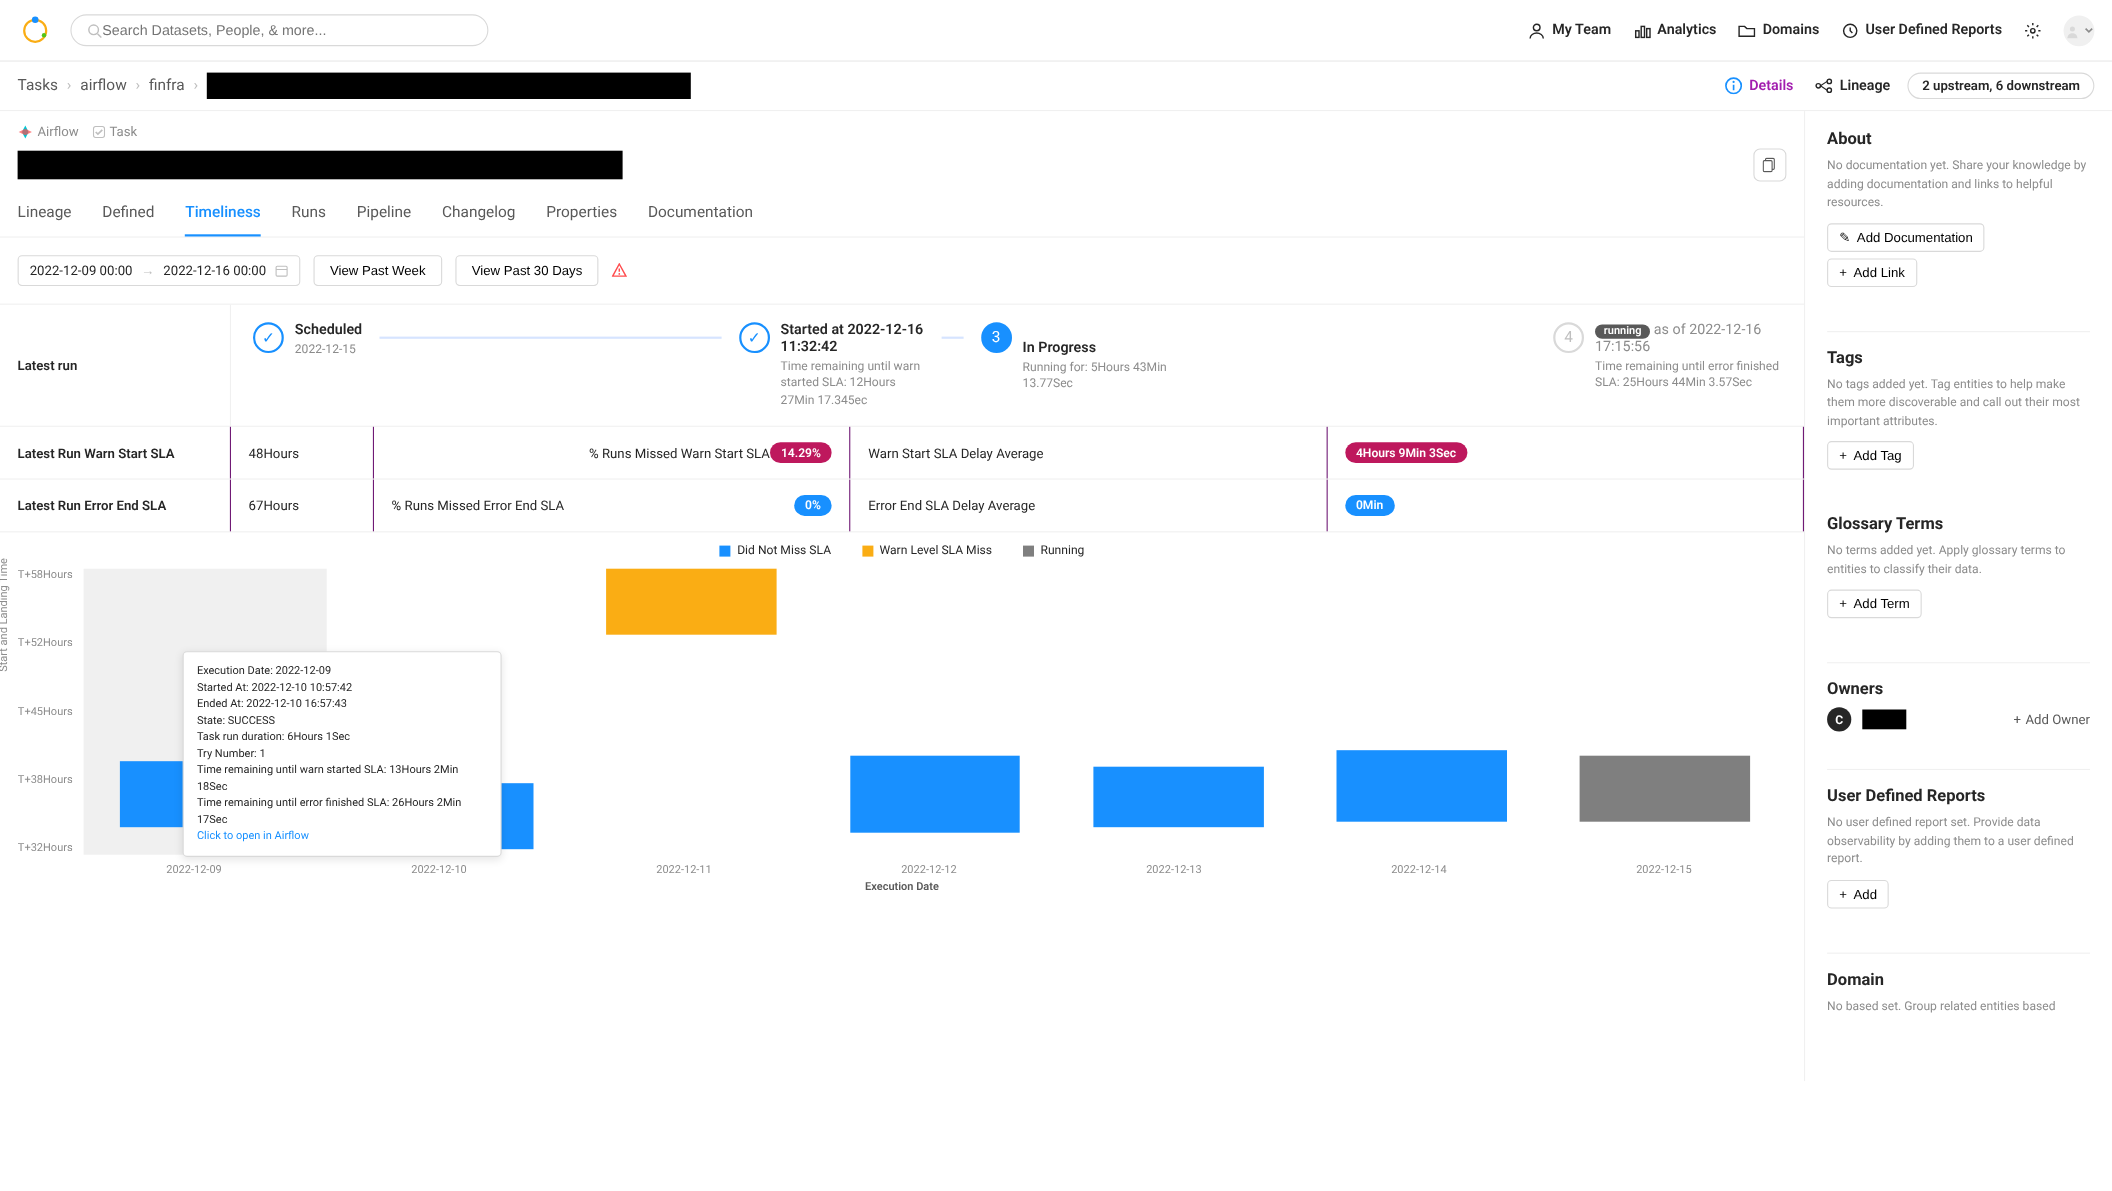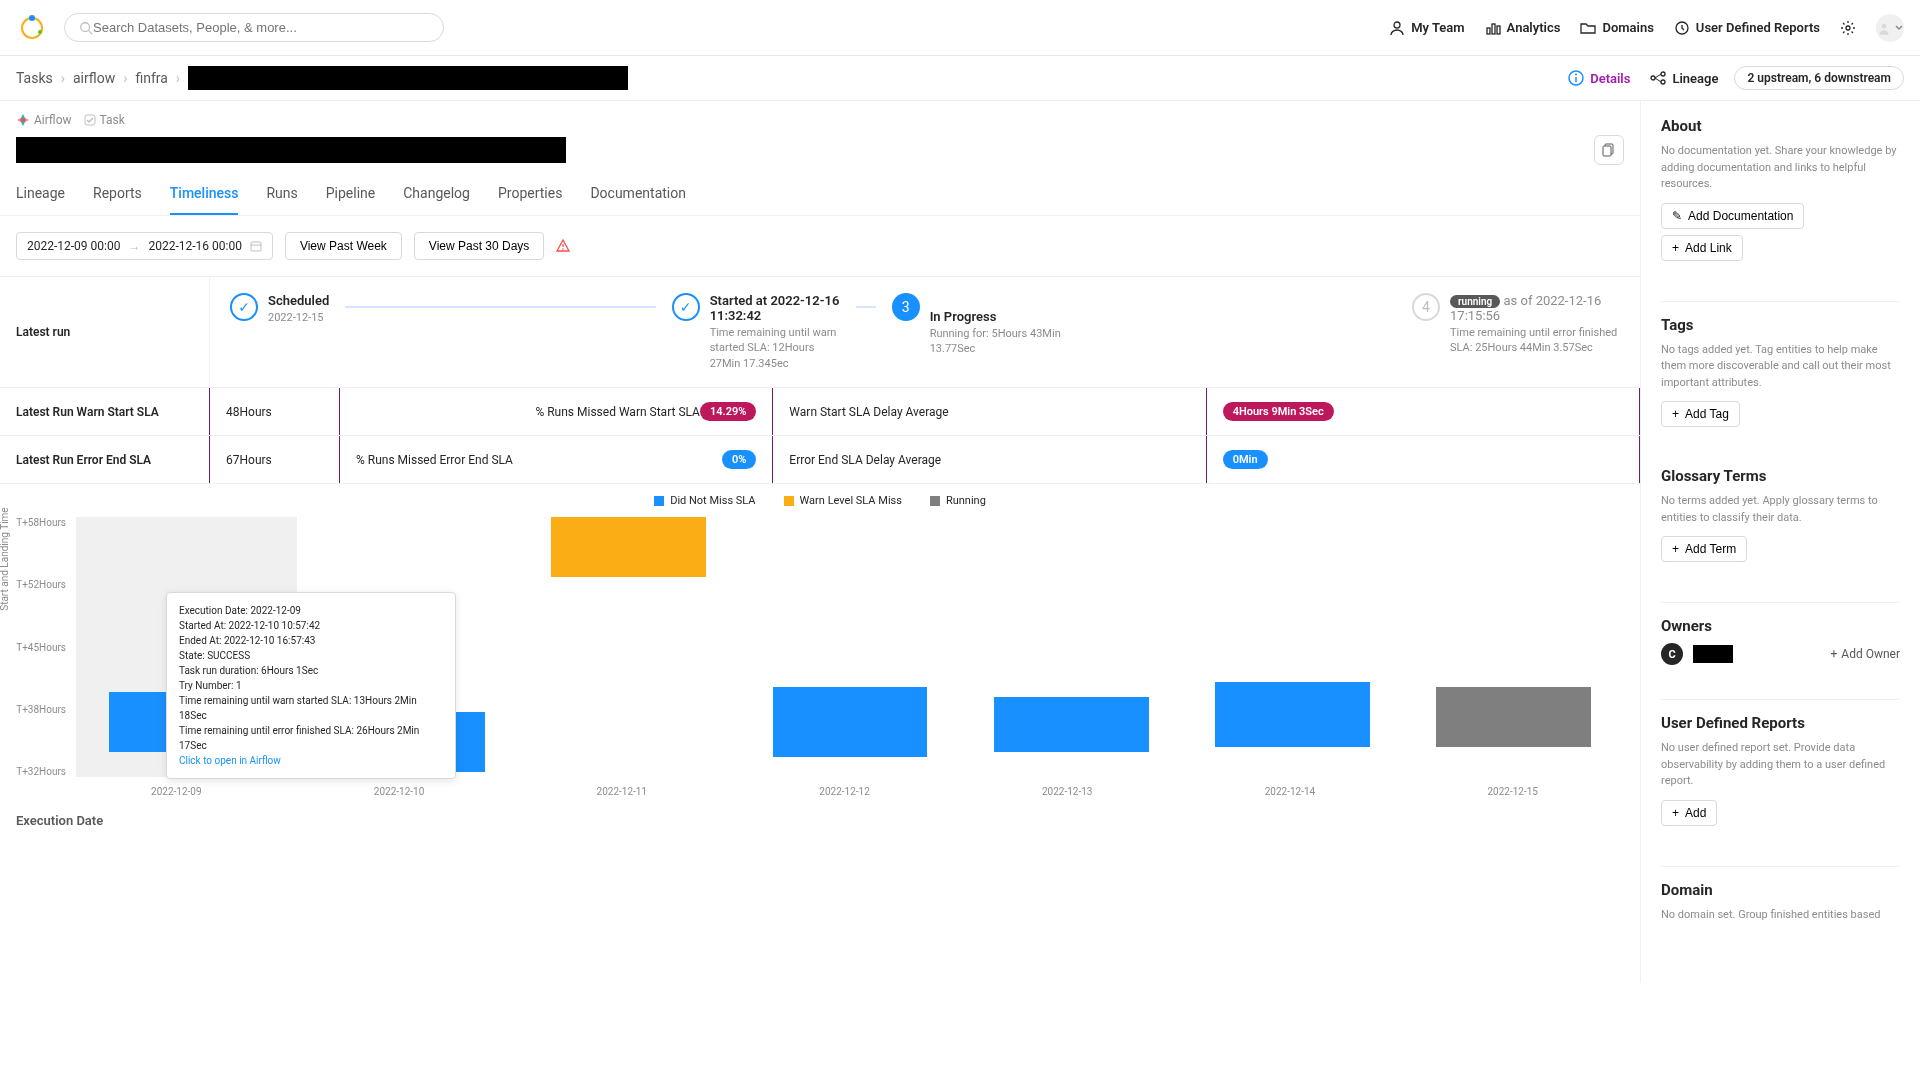--- a/index.html
+++ b/index.html
@@ -64,21 +64,21 @@
 .legend-item { display: flex; align-items: center; gap: 6px; }
 .legend-swatch { width: 10px; height: 10px; }
 .chart { position: relative; height: 280px; margin-left: 50px; }
 .y-axis { position: absolute; left: -50px; top: 0; bottom: 20px; width: 50px; display: flex; flex-direction: column; justify-content: space-between; text-align: right; font-size: 10px; color: #8c8c8c; }
 .y-label-axis { position: absolute; left: -62px; top: 50%; transform: rotate(-90deg) translateX(50%); transform-origin: left; font-size: 10px; color: #8c8c8c; white-space: nowrap; }
 .plot { position: absolute; left: 10px; right: 0; top: 0; bottom: 20px; display: flex; align-items: flex-end; }
 .bar-col { flex: 1; display: flex; justify-content: center; align-items: flex-end; height: 100%; position: relative; }
 .bar { width: 70%; position: absolute; }
 .x-axis { position: absolute; left: 10px; right: 11px; bottom: 0; display: flex; gap: 22px; }
 .x-tick { flex: 1; text-align: center; font-size: 10px; color: #8c8c8c; }
-.x-label { font-size: 13px; color: #595959; margin-top: 16px; font-weight: 600; }
+.x-label { text-align: center; font-size: 10px; color: #595959; margin-top: 4px; font-weight: 600; }
 .tooltip { position: absolute; background: #fff; border: 1px solid #d9d9d9; border-radius: 4px; padding: 10px 12px; font-size: 10px; line-height: 1.5; box-shadow: 0 2px 8px rgba(0,0,0,0.1); z-index: 10; width: 290px; }
 .tooltip .link { color: #1890ff; cursor: pointer; }
 .highlight-col { position: absolute; background: #f0f0f0; top: 0; bottom: 0; }
 .sidebar h3 { font-size: 15px; font-weight: 700; margin-bottom: 8px; }
 .sidebar .desc { font-size: 11px; color: #8c8c8c; line-height: 1.5; margin-bottom: 10px; }
 .sidebar-btn { display: inline-flex; align-items: center; gap: 6px; border: 1px solid #d9d9d9; border-radius: 4px; padding: 5px 10px; font-size: 12px; background: #fff; cursor: pointer; margin-bottom: 6px; margin-right: 6px; }
 .sidebar-section { margin-bottom: 20px; padding-bottom: 14px; }
 .sidebar hr { border: none; border-top: 1px solid #f0f0f0; margin: 14px 0; }
 .owner-row { display: flex; align-items: center; gap: 10px; }
 .owner-avatar { width: 22px; height: 22px; border-radius: 50%; background: #262626; color: #fff; display: flex; align-items: center; justify-content: center; font-size: 11px; font-weight: 700; }
@@ -233,21 +233,21 @@
                 <rect x="3" y="1" width="8" height="10" rx="1" fill="none" stroke="#595959"></rect>
                 <rect x="1" y="3" width="8" height="10" rx="1" fill="#fff" stroke="#595959"></rect>
               </svg>
             </span>
         </div>
       </div>
     </div>
 
     <div class="tabs">
       <div class="tab">Lineage</div>
-      <div class="tab">Reports</div>
+      <div class="tab">Defined</div>
       <div class="tab active">Timeliness</div>
       <div class="tab">Runs</div>
       <div class="tab">Pipeline</div>
       <div class="tab">Changelog</div>
       <div class="tab">Properties</div>
       <div class="tab">Documentation</div>
     </div>
 
     <div class="controls">
       <div class="date-range">
@@ -457,16 +457,16 @@
       <h3>User Defined Reports</h3>
       <div class="desc">No user defined report set. Provide data observability by adding them to a user defined report.</div>
       <button class="sidebar-btn">
           <span>+</span>
           <span>Add</span>
         </button>
     </div>
     <hr>
     <div class="sidebar-section">
       <h3>Domain</h3>
-      <div class="desc">No domain set. Group finished entities based</div>
+      <div class="desc">No based set. Group related entities based</div>
     </div>
   </div>
 </div>
 
 </body></html>

